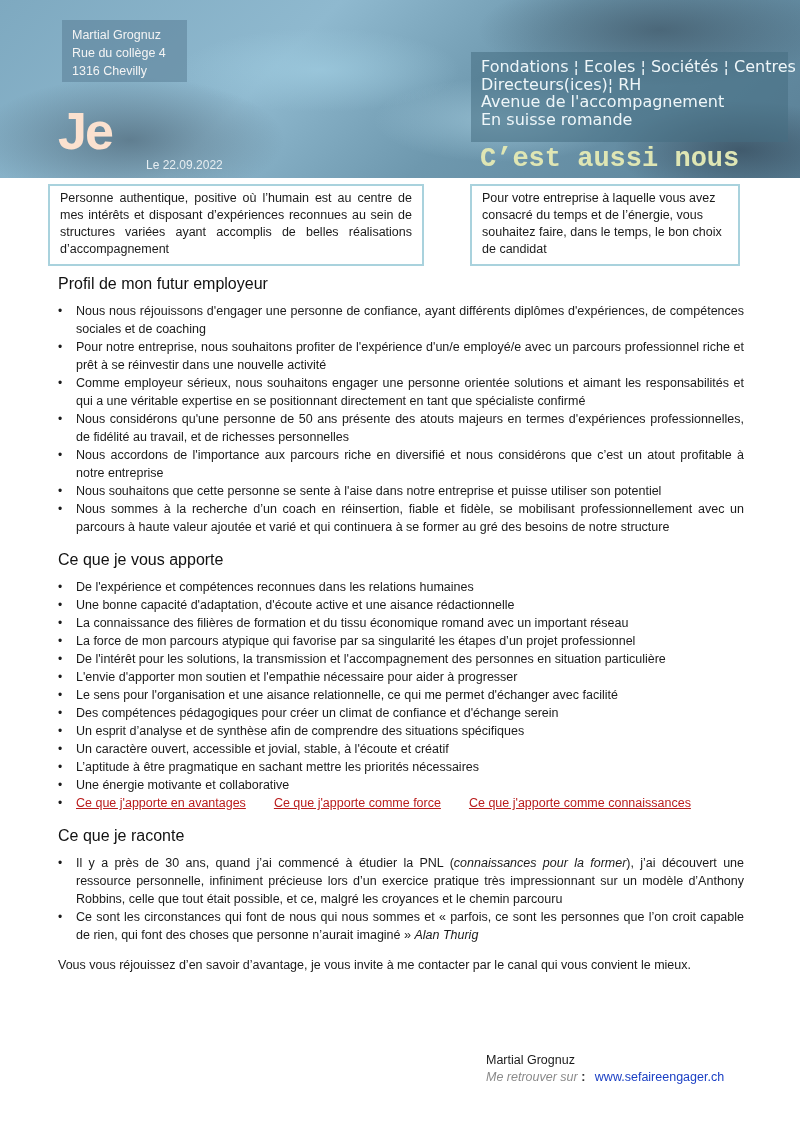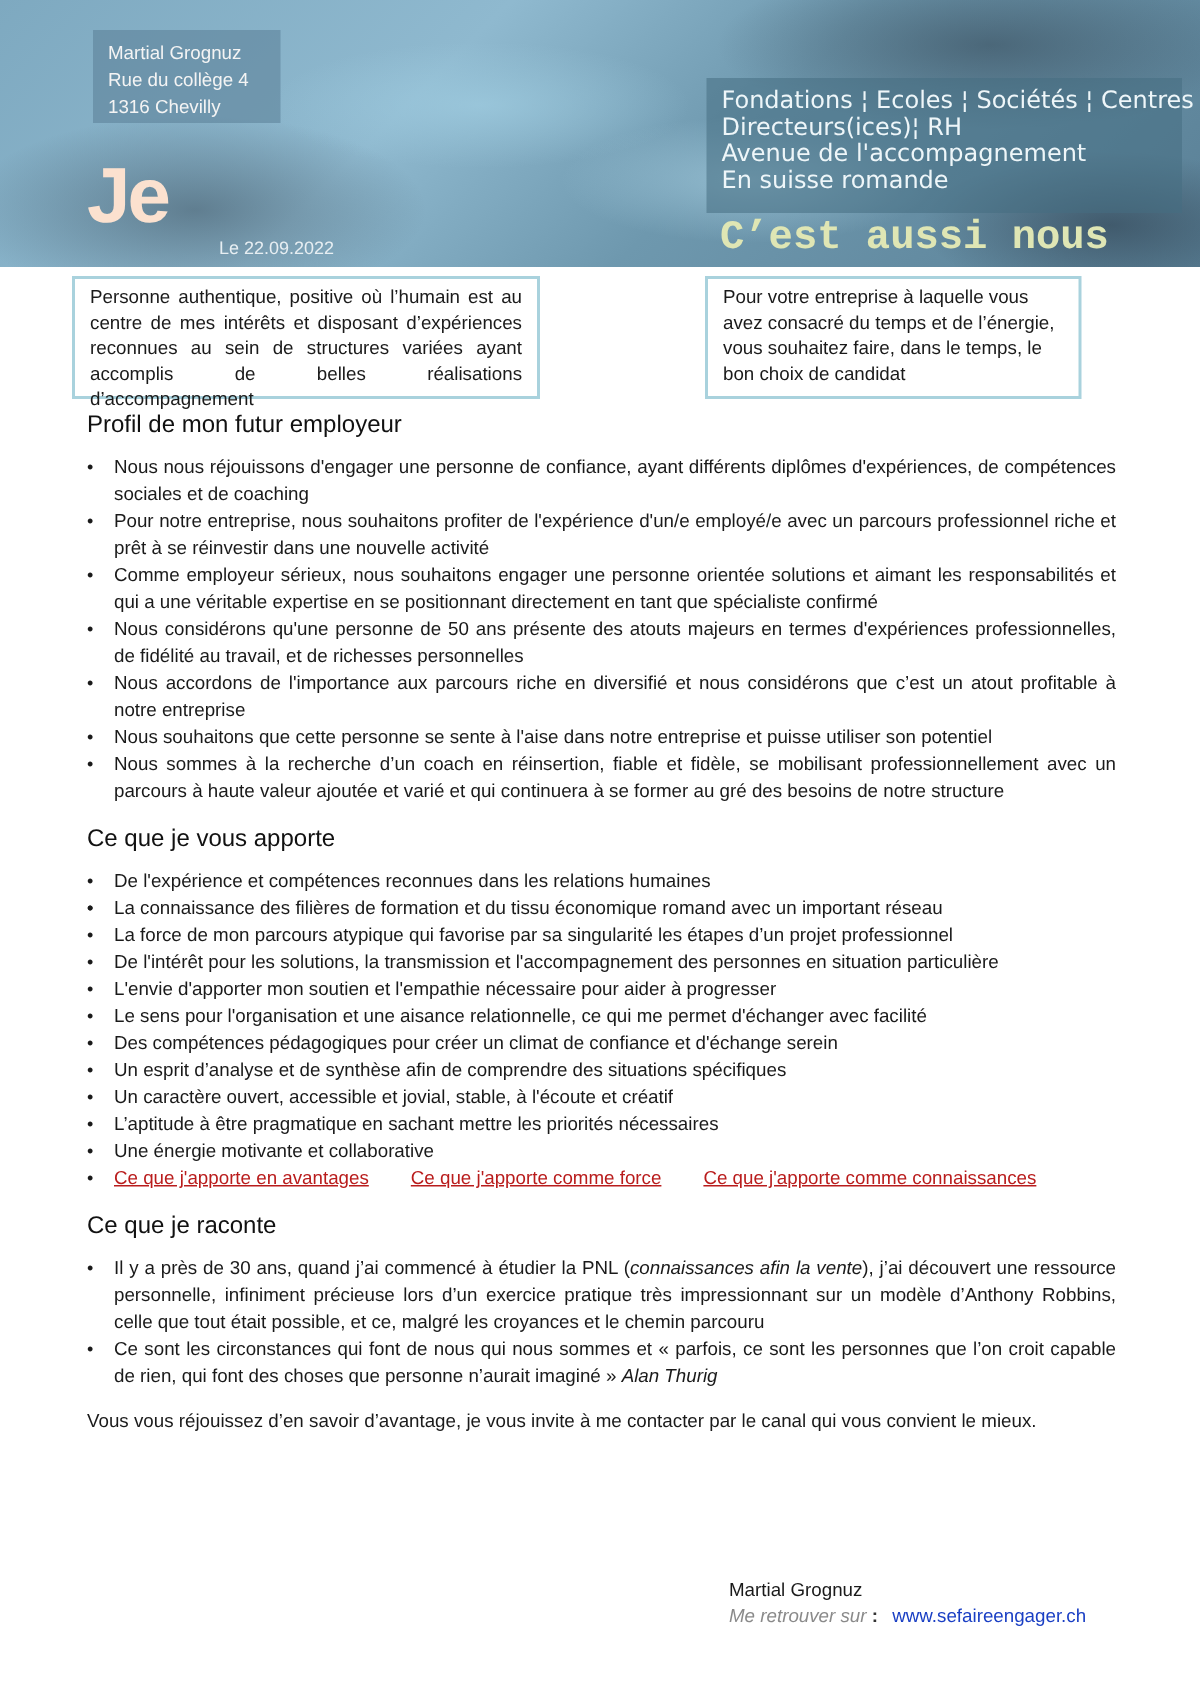--- a/index.html
+++ b/index.html
@@ -38,22 +38,22 @@
     }
     .target-box div { white-space: nowrap; }
     .aussi {
       position: absolute; left: 480px; top: 142px; font-size: 27px; font-weight: bold;
       color: #dfe6b4; line-height: 34px; font-family: Liberation Mono, monospace;
     }
     .quote-box {
       position: absolute; border: 2px solid #a9d2dd; box-sizing: border-box; background: #fff;
       font-size: 12.5px; line-height: 17px; color: #1a1a1a; padding: 4px 10px;
     }
-    .quote-left { left: 48px; top: 184px; width: 312px; height: 82px; text-align: justify; }
-    .quote-right { left: 470px; top: 184px; width: 251px; height: 82px; }
+    .quote-left { left: 48px; top: 184px; width: 376px; height: 82px; text-align: justify; }
+    .quote-right { left: 470px; top: 184px; width: 270px; height: 82px; }
     .content { position: absolute; left: 58px; top: 272px; width: 686px; }
     h2 {
       font-size: 16px; font-weight: normal; margin: 0 0 6px 0; line-height: 24px; color: #111;
     }
     ul { list-style: none; margin: 0; padding: 0; }
     li {
       position: relative; padding-left: 18px; font-size: 12.5px; line-height: 18px;
       text-align: justify; color: #1a1a1a;
     }
     li .bullet {
@@ -108,39 +108,39 @@
       <li><span class="bullet">•</span><span>Nous accordons de l'importance aux parcours riche en diversifié et nous considérons que c’est un atout profitable à notre entreprise</span></li>
       <li><span class="bullet">•</span><span>Nous souhaitons que cette personne se sente à l'aise dans notre entreprise et puisse utiliser son potentiel</span></li>
       <li><span class="bullet">•</span><span>Nous sommes à la recherche d’un coach en réinsertion, fiable et fidèle, se mobilisant professionnellement avec un parcours à haute valeur ajoutée et varié et qui continuera à se former au gré des besoins de notre structure</span></li>
     </ul>
   </div>
 
   <div class="sec2">
     <h2>Ce que je vous apporte</h2>
     <ul>
       <li><span class="bullet">•</span><span>De l'expérience et compétences reconnues dans les relations humaines</span></li>
-      <li><span class="bullet">•</span></li>
+      <li><span class="bullet">•</span><span>Une bonne capacité d'adaptation, d'écoute active et une aisance rédactionnelle</span></li>
       <li><span class="bullet">•</span><span>La connaissance des filières de formation et du tissu économique romand avec un important réseau</span></li>
       <li><span class="bullet">•</span><span>La force de mon parcours atypique qui favorise par sa singularité les étapes d’un projet professionnel</span></li>
       <li><span class="bullet">•</span><span>De l'intérêt pour les solutions, la transmission et l'accompagnement des personnes en situation particulière</span></li>
       <li><span class="bullet">•</span><span>L'envie d'apporter mon soutien et l'empathie nécessaire pour aider à progresser</span></li>
       <li><span class="bullet">•</span><span>Le sens pour l'organisation et une aisance relationnelle, ce qui me permet d'échanger avec facilité</span></li>
       <li><span class="bullet">•</span><span>Des compétences pédagogiques pour créer un climat de confiance et d'échange serein</span></li>
       <li><span class="bullet">•</span><span>Un esprit d’analyse et de synthèse afin de comprendre des situations spécifiques</span></li>
       <li><span class="bullet">•</span><span>Un caractère ouvert, accessible et jovial, stable, à l'écoute et créatif</span></li>
       <li><span class="bullet">•</span><span>L’aptitude à être pragmatique en sachant mettre les priorités nécessaires</span></li>
       <li><span class="bullet">•</span><span>Une énergie motivante et collaborative</span></li>
       <li class="links"><span class="bullet">•</span><a>Ce que j'apporte en avantages</a><a>Ce que j'apporte comme force</a><a style="margin-right:0">Ce que j'apporte comme connaissances</a></li>
     </ul>
   </div>
 
   <div class="sec3">
     <h2>Ce que je raconte</h2>
     <ul>
-      <li><span class="bullet">•</span><span>Il y a près de 30 ans, quand j’ai commencé à étudier la PNL (</span><em>connaissances afin la vente</em><span>), j’ai découvert une ressource personnelle, infiniment précieuse lors d’un exercice pratique très impressionnant sur un modèle d’Anthony Robbins, celle que tout était possible, et ce, malgré les croyances et le chemin parcouru</span></li>
+      <li><span class="bullet">•</span><span>Il y a près de 30 ans, quand j’ai commencé à étudier la PNL (</span><em>connaissances pour la former</em><span>), j’ai découvert une ressource personnelle, infiniment précieuse lors d’un exercice pratique très impressionnant sur un modèle d’Anthony Robbins, celle que tout était possible, et ce, malgré les croyances et le chemin parcouru</span></li>
       <li><span class="bullet">•</span><span>Ce sont les circonstances qui font de nous qui nous sommes et « parfois, ce sont les personnes que l’on croit capable de rien, qui font des choses que personne n’aurait imaginé » </span><em>Alan Thurig</em></li>
     </ul>
   </div>
 
   <p class="para">Vous vous réjouissez d’en savoir d’avantage, je vous invite à me contacter par le canal qui vous convient le mieux.</p>
 </div>
 
 <div class="sig">
   <div>Martial Grognuz</div>
   <div>

